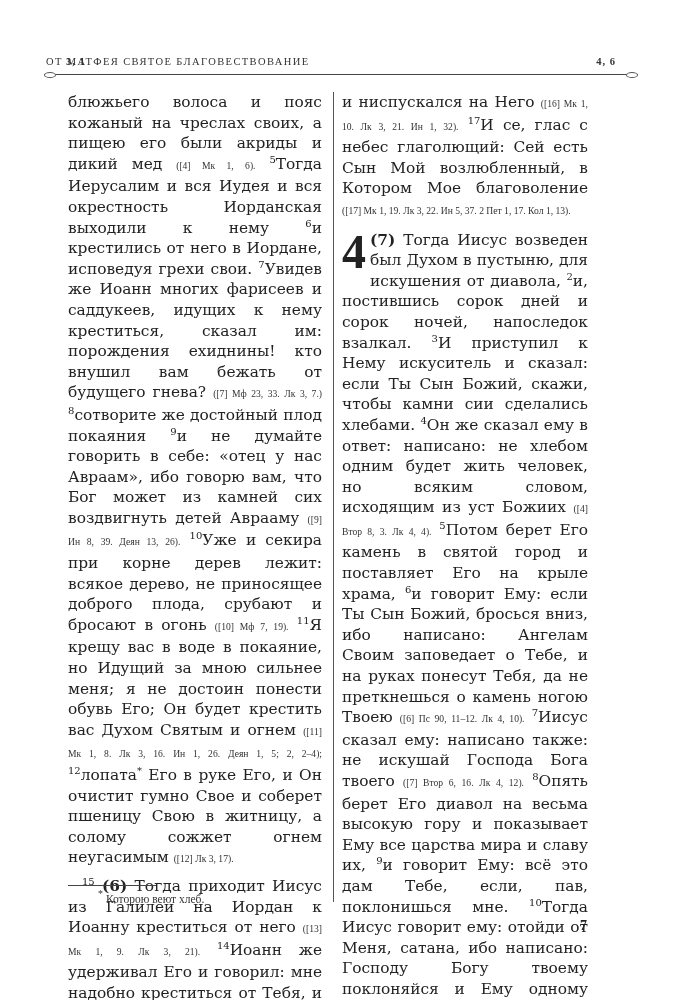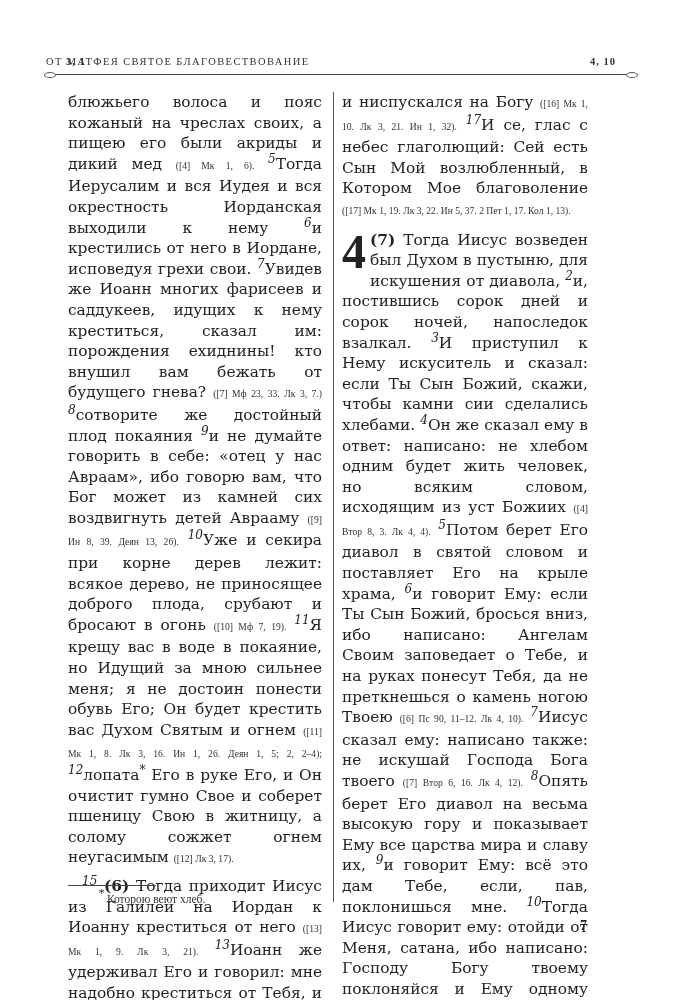--- a/index.html
+++ b/index.html
@@ -17,62 +17,62 @@
   .rule:before { left: 0; } .rule:after { right: 0; }
 
   .col { position: absolute; top: 92px; font-size: 15.4px; line-height: 20.6px;
          text-align: justify; hyphens: manual; }
   .col.left { left: 68px; width: 254px; }
   .col.right { left: 342px; width: 246px; }
   .divider { position: absolute; left: 333px; top: 92px; width: 1px; height: 810px; background: #555; }
 
   p { margin: 0; }
   .ref { font-size: 9.6px; font-family: "Liberation Serif", serif; color: #333; }
-  sup { font-size: 12px; line-height: 0; vertical-align: 6px; font-style: italic; }
+  sup { font-size: 10px; line-height: 0; vertical-align: 6px; }
   .indent { text-indent: 14px; margin-top: 6px; }
   .sect { font-weight: bold; }
   .chap { float: left; font-size: 48px; line-height: 40px; margin: 2px 4px 0 0; font-weight: bold;
           font-family: "Liberation Serif", serif; }
   .chapblock { margin-top: 8px; }
 
   .fnrule { position: absolute; left: 68px; top: 885px; width: 88px; height: 1px; background: #444; }
   .footnote { position: absolute; left: 98px; top: 893px; font-size: 11.5px;
               font-family: "Liberation Serif", serif; color: #333; text-align: center; }
   .pageno { position: absolute; left: 580px; top: 918px; font-size: 14px; font-weight: bold;
             font-family: "Liberation Serif", serif; }
 </style>
 </head>
 <body>
 
 <div class="header">
   <span class="l">3, 1</span>
   <span class="c">ОТ МАТФЕЯ СВЯТОЕ БЛАГОВЕСТВОВАНИЕ</span>
-  <span class="r">4, 10</span>
+  <span class="r">4, 6</span>
 </div>
 <div class="rule"></div>
 
 <div class="col left">
   <p><span>блюжьего волоса и пояс кожаный на чреслах своих, а пищею его были акриды и дикий мед </span><span class="ref">([4] Мк 1, 6).</span>
 <sup>5</sup><span>Тогда Иерусалим и вся Иудея и вся окрестность Иорданская выходили к нему </span><sup>6</sup><span>и крестились от него в Иордане, исповедуя грехи свои. </span><sup>7</sup><span>Увидев же Иоанн многих фарисеев и саддукеев, идущих к нему креститься, сказал им: порождения ехиднины! кто внушил вам бежать от будущего гнева? </span><span class="ref">([7] Мф 23, 33. Лк 3, 7.)</span>
 <sup>8</sup><span>сотворите же достойный плод покаяния </span><sup>9</sup><span>и не думайте говорить в себе: «отец у нас Авраам», ибо говорю вам, что Бог может из камней сих воздвигнуть детей Аврааму </span><span class="ref">([9] Ин 8, 39. Деян 13, 26).</span>
 <sup>10</sup><span>Уже и секира при корне дерев лежит: всякое дерево, не приносящее доброго плода, срубают и бросают в огонь </span><span class="ref">([10] Мф 7, 19).</span>
 <sup>11</sup><span>Я крещу вас в воде в покаяние, но Идущий за мною сильнее меня; я не достоин понести обувь Его; Он будет крестить вас Духом Святым и огнем </span><span class="ref">([11] Мк 1, 8. Лк 3, 16. Ин 1, 26. Деян 1, 5; 2, 2–4);</span>
 <sup>12</sup><span>лопата</span><sup>*</sup><span> Его в руке Его, и Он очистит гумно Свое и соберет пшеницу Свою в житницу, а солому сожжет огнем неугасимым </span><span class="ref">([12] Лк 3, 17).</span></p>
 
   <p class="indent"><sup>15</sup> <span class="sect">(6)</span><span> Тогда приходит Иисус из Галилеи на Иордан к Иоанну креститься от него </span><span class="ref">([13] Мк 1, 9. Лк 3, 21).</span>
-<sup>13</sup><span>Иоанн же удерживал Его и говорил: мне надобно креститься от Тебя, и Ты ли приходишь ко мне? </span></p>
+<sup>14</sup><span>Иоанн же удерживал Его и говорил: мне надобно креститься от Тебя, и Ты ли приходишь ко мне? </span></p>
 </div>
 
 <div class="divider"></div>
 
 <div class="col right">
-  <p><span>и ниспускался на Богу </span><span class="ref">([16] Мк 1, 10. Лк 3, 21. Ин 1, 32).</span> <sup>17</sup><span>И се, глас с небес глаголющий: Сей есть Сын Мой возлюбленный, в Котором Мое благоволение </span><span class="ref">([17] Мк 1, 19. Лк 3, 22. Ин 5, 37. 2 Пет 1, 17. Кол 1, 13).</span></p>
+  <p><span>и ниспускался на Него </span><span class="ref">([16] Мк 1, 10. Лк 3, 21. Ин 1, 32).</span> <sup>17</sup><span>И се, глас с небес глаголющий: Сей есть Сын Мой возлюбленный, в Котором Мое благоволение </span><span class="ref">([17] Мк 1, 19. Лк 3, 22. Ин 5, 37. 2 Пет 1, 17. Кол 1, 13).</span></p>
 
   <p class="chapblock"><span class="chap">4</span><span class="sect">(7)</span><span> Тогда Иисус возведен был Духом в пустыню, для искушения от диавола, </span><sup>2</sup><span>и, постившись сорок дней и сорок ночей, напоследок взалкал. </span><sup>3</sup><span>И приступил к Нему искуситель и сказал: если Ты Сын Божий, скажи, чтобы камни сии сделались хлебами. </span><sup>4</sup><span>Он же сказал ему в ответ: написано: не хлебом одним будет жить человек, но всяким словом, исходящим из уст Божиих </span><span class="ref">([4] Втор 8, 3. Лк 4, 4).</span>
-<sup>5</sup><span>Потом берет Его диавол в святой словом и поставляет Его на крыле храма, </span><sup>6</sup><span>и говорит Ему: если Ты Сын Божий, бросься вниз, ибо написано: Ангелам Своим заповедает о Тебе, и на руках понесут Тебя, да не преткнешься о камень ногою Твоею </span><span class="ref">([6] Пс 90, 11–12. Лк 4, 10).</span>
+<sup>5</sup><span>Потом берет Его камень в святой город и поставляет Его на крыле храма, </span><sup>6</sup><span>и говорит Ему: если Ты Сын Божий, бросься вниз, ибо написано: Ангелам Своим заповедает о Тебе, и на руках понесут Тебя, да не преткнешься о камень ногою Твоею </span><span class="ref">([6] Пс 90, 11–12. Лк 4, 10).</span>
 <sup>7</sup><span>Иисус сказал ему: написано также: не искушай Господа Бога твоего </span><span class="ref">([7] Втор 6, 16. Лк 4, 12).</span> <sup>8</sup><span>Опять берет Его диавол на весьма высокую гору и показывает Ему все царства мира и славу их, </span><sup>9</sup><span>и говорит Ему: всё это дам Тебе, если, пав, поклонишься мне. </span><sup>10</sup><span>Тогда Иисус говорит ему: отойди от Меня, сатана, ибо написано: Господу Богу твоему поклоняйся и Ему одному служи </span> </p>
 
 </div>
 
 <div class="fnrule"></div>
 <div class="footnote"><sup>*</sup><span> Которою веют хлеб.</span></div>
 
 <div class="pageno">7</div>
 
 </body></html>

